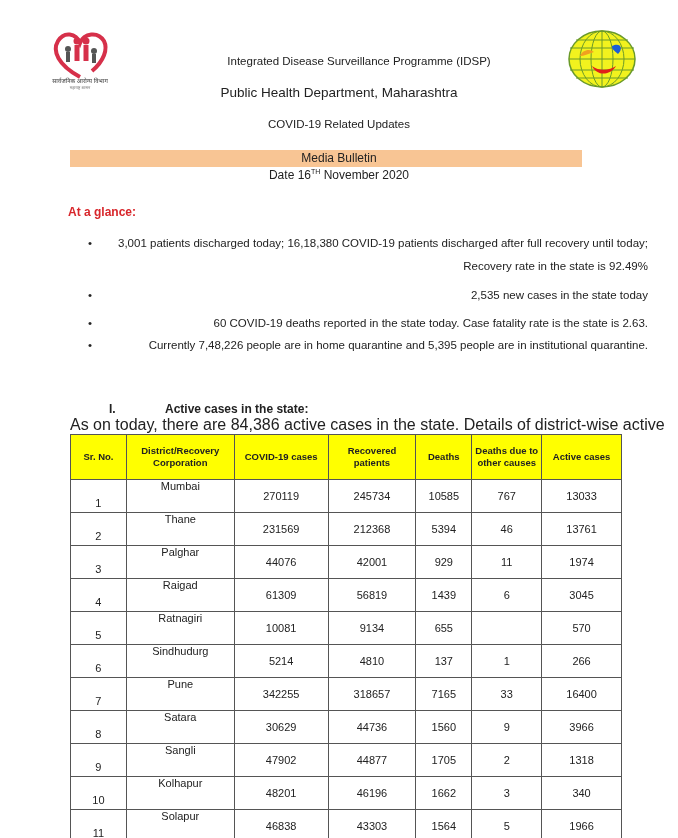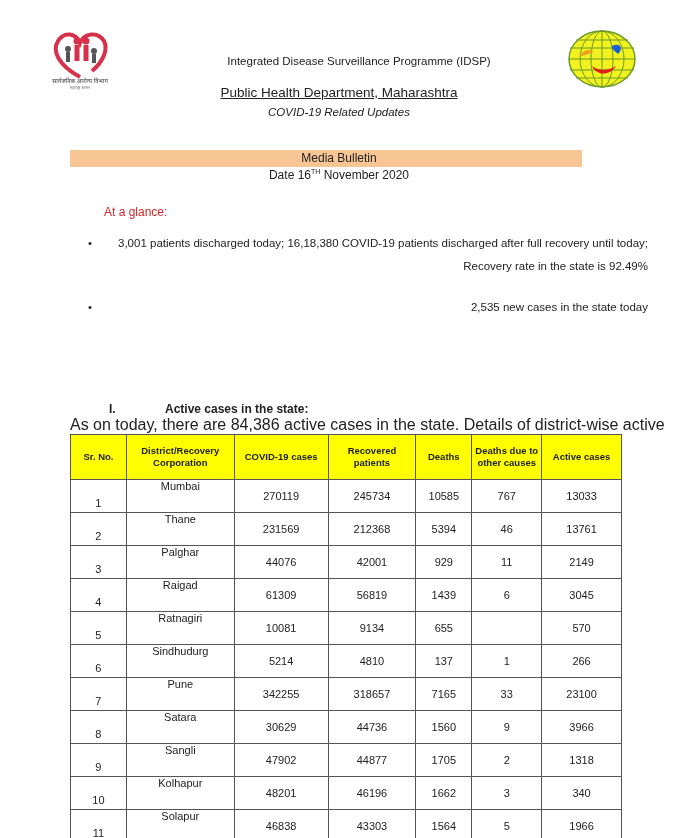--- a/index.html
+++ b/index.html
@@ -1,26 +1,26 @@
 <!DOCTYPE html>
 <html><head>
 <meta charset="utf-8">
 <style>
   html, body { margin:0; padding:0; background:#fff; }
   body { width:678px; height:838px; position:relative; overflow:hidden; font-family:"Liberation Sans", sans-serif; color:#222; }
   .abs { position:absolute; }
   .center { text-align:center; left:0; width:678px; }
   .t1 { top:55px; font-size:11.5px;margin-left:20px; }
-  .t2 { top:85px; font-size:13.5px;text-decoration:underline; }
-  .t3 { top:106px; font-size:11.5px;font-style:italic; }
+  .t2 { top:85px; font-size:13.5px; }
+  .t3 { top:118px; font-size:11.5px; }
   .bannerbar { left:70px; top:150px; width:512px; height:17px; background:#f8c594; }
   .t4 { top:151px; font-size:12px; }
   .t5 { top:168px; font-size:12px; }
   sup { font-size:7px; }
-  .glance { left:68px; top:205px; color:#d8262b; font-weight:normal; font-size:12px;margin-left:36px; }
+  .glance { left:68px; top:205px; color:#d8262b; font-weight:bold; font-size:12px; }
   .bullets { left:88px; top:232px; width:560px; font-size:11.5px; }
   .bullet { position:relative; padding-left:22px;text-align:right; }
   .bullet::before { content:"•"; position:absolute; left:0; top:0; }
   .sec { left:109px; top:402px; font-size:12px; font-weight:bold; }
   .sec .num { display:inline-block; width:56px; }
   .intro { left:70px; top:416px; font-size:16px; }
   table { position:absolute; left:70px; top:434px; width:552px; border-collapse:collapse; font-size:11px; }
   th { background:#ffff00; font-weight:bold; border:1px solid #555; height:42px; font-size:9.5px; line-height:12px; }
   td { border:1px solid #555; height:28px; text-align:center; vertical-align:middle; }
   td.dist { vertical-align:top; padding-top:0; }
@@ -73,21 +73,23 @@
 <div class="abs bannerbar"></div>
 <div class="abs center t4">Media Bulletin</div>
 <div class="abs center t5">
   <span>Date 16</span><sup>TH</sup><span> November 2020</span>
 </div>
 
 <div class="abs glance">At a glance:</div>
 
 <div class="abs bullets">
   <div class="bullet" style="line-height:23px;">3,001 patients discharged today; 16,18,380 COVID-19 patients discharged after full recovery until today; Recovery rate in the state is 92.49%</div>
-  <div class="bullet" style="margin-top:20px;line-height:18px;">2,535 new cases in the state today</div>
+  <div class="bullet" style="margin-top:8px;line-height:18px;">2,535 new cases in the state today</div>
+  <div class="bullet" style="margin-top:10px;line-height:18px;">60 COVID-19 deaths reported in the state today. Case fatality rate is the state is 2.63.</div>
+  <div class="bullet" style="margin-top:2px;line-height:23px;">Currently 7,48,226 people are in home quarantine and 5,395 people are in institutional quarantine.</div>
 </div>
 
 <div class="abs sec">
   <span class="num">I.</span><span>Active cases in the state:</span>
 </div>
 <div class="abs intro">As on today, there are 84,386 active cases in the state. Details of district-wise active cases are as follows:</div>
 
 <table>
   <colgroup>
     <col style="width:56px">
@@ -128,21 +130,21 @@
         <td>46</td>
         <td>13761</td>
       </tr>
       <tr>
         <td class="sr">3</td>
         <td class="dist">Palghar</td>
         <td>44076</td>
         <td>42001</td>
         <td>929</td>
         <td>11</td>
-        <td>2149</td>
+        <td>1974</td>
       </tr>
       <tr>
         <td class="sr">4</td>
         <td class="dist">Raigad</td>
         <td>61309</td>
         <td>56819</td>
         <td>1439</td>
         <td>6</td>
         <td>3045</td>
       </tr>
@@ -164,21 +166,21 @@
         <td>1</td>
         <td>266</td>
       </tr>
       <tr>
         <td class="sr">7</td>
         <td class="dist">Pune</td>
         <td>342255</td>
         <td>318657</td>
         <td>7165</td>
         <td>33</td>
-        <td>23100</td>
+        <td>16400</td>
       </tr>
       <tr>
         <td class="sr">8</td>
         <td class="dist">Satara</td>
         <td>30629</td>
         <td>44736</td>
         <td>1560</td>
         <td>9</td>
         <td>3966</td>
       </tr>

